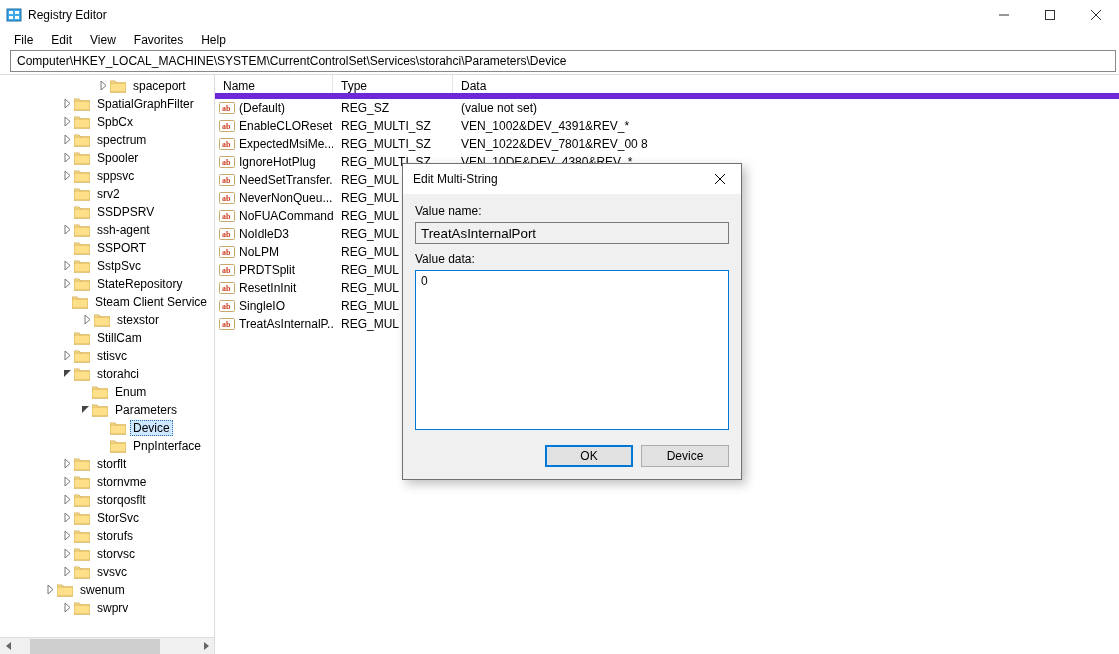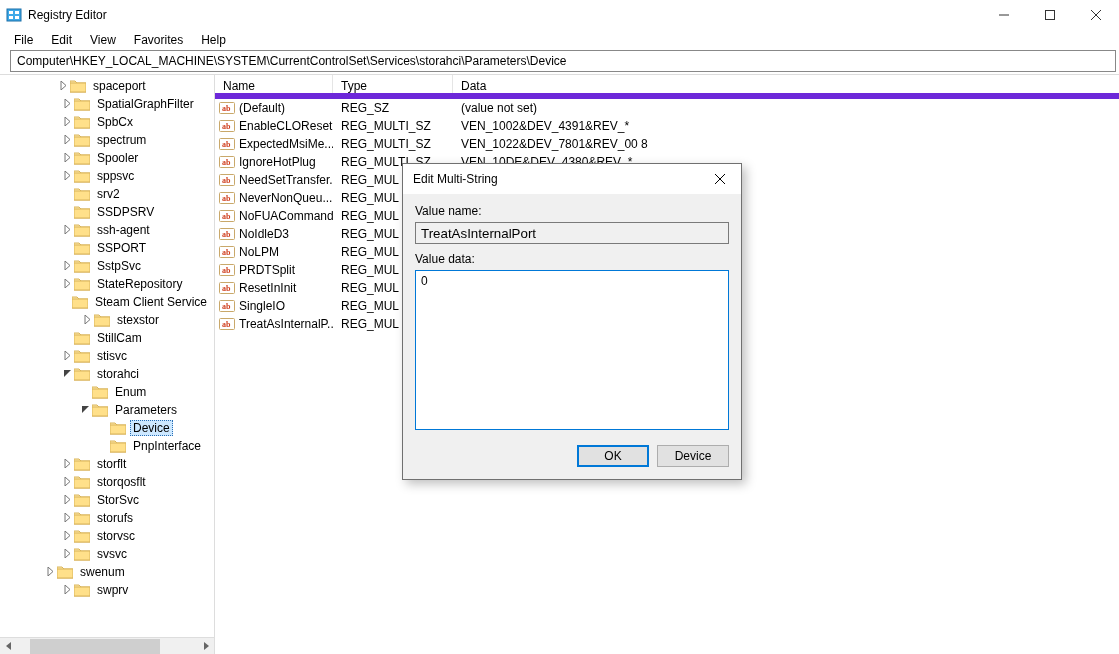--- a/index.html
+++ b/index.html
@@ -186,21 +186,21 @@
     resize: none;
     overflow: scroll;
   }
   .dlg-buttons {
     display: flex;
     justify-content: flex-end;
     gap: 8px;
     margin-top: 12px;
   }
   .dlg-buttons button {
-    width: 72px; height: 22px;
+    width: 88px; height: 22px;
     background: #e1e1e1;
     border: 1px solid #adadad;
     font-family: inherit;
     font-size: 12px;
   }
   .dlg-buttons button.primary {
     border: 2px solid #0078d7;
   }
   
   .folder svg { display: block; }
@@ -248,21 +248,21 @@
 </div>
 
 <div class="addressbar">
   <span>Computer\HKEY_LOCAL_MACHINE\SYSTEM\CurrentControlSet\Services\storahci\Parameters\Device</span>
 </div>
 
 <div class="split">
 
   <div class="tree-pane">
     <div class="tree" id="tree">
-        <div class="tree-row" style="padding-left: 56px;">
+        <div class="tree-row" style="padding-left: 96px;">
           <span class="expander"><svg width="9" height="9">
               <polygon points="2,0 7,4.5 2,9" fill="none" stroke="#777"></polygon>
             </svg></span>
           <span class="folder">
             <svg width="16" height="14" viewBox="0 0 16 14">
               <polygon points="0,2 5,2 7,4 16,4 16,13 0,13" fill="#ffe9a6" stroke="#d9b45a"></polygon>
               <rect x="0" y="4" width="16" height="9" fill="#ffe08a" stroke="#d9b45a"></rect>
             </svg>
           </span>
           <span class="label">spaceport</span>
@@ -495,20 +495,32 @@
           <span class="expander"><svg width="9" height="9">
               <polygon points="2,0 7,4.5 2,9" fill="none" stroke="#777"></polygon>
             </svg></span>
           <span class="folder">
             <svg width="16" height="14" viewBox="0 0 16 14">
               <polygon points="0,2 5,2 7,4 16,4 16,13 0,13" fill="#ffe9a6" stroke="#d9b45a"></polygon>
               <rect x="0" y="4" width="16" height="9" fill="#ffe08a" stroke="#d9b45a"></rect>
             </svg>
           </span>
           <span class="label">storflt</span>
+        </div>
+        <div class="tree-row" style="padding-left: 60px;">
+          <span class="expander"><svg width="9" height="9">
+              <polygon points="2,0 7,4.5 2,9" fill="none" stroke="#777"></polygon>
+            </svg></span>
+          <span class="folder">
+            <svg width="16" height="14" viewBox="0 0 16 14">
+              <polygon points="0,2 5,2 7,4 16,4 16,13 0,13" fill="#ffe9a6" stroke="#d9b45a"></polygon>
+              <rect x="0" y="4" width="16" height="9" fill="#ffe08a" stroke="#d9b45a"></rect>
+            </svg>
+          </span>
+          <span class="label">stornvme</span>
         </div>
         <div class="tree-row" style="padding-left: 60px;">
           <span class="expander"><svg width="9" height="9">
               <polygon points="2,0 7,4.5 2,9" fill="none" stroke="#777"></polygon>
             </svg></span>
           <span class="folder">
             <svg width="16" height="14" viewBox="0 0 16 14">
               <polygon points="0,2 5,2 7,4 16,4 16,13 0,13" fill="#ffe9a6" stroke="#d9b45a"></polygon>
               <rect x="0" y="4" width="16" height="9" fill="#ffe08a" stroke="#d9b45a"></rect>
             </svg>

